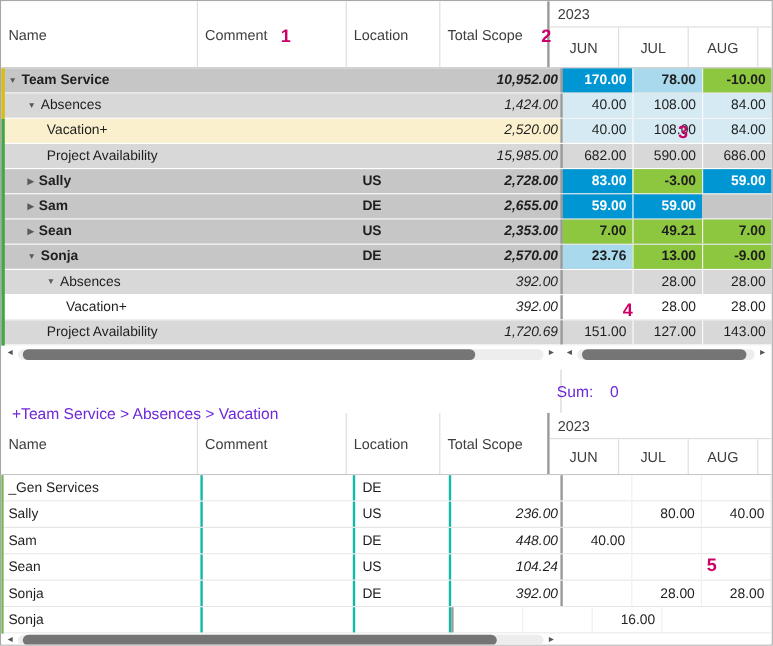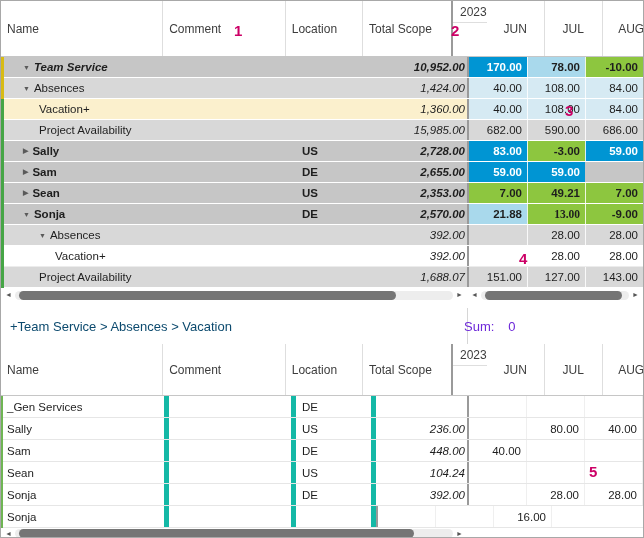--- a/index.html
+++ b/index.html
@@ -13,58 +13,58 @@
   .c-loc{width:80px;padding-left:6px}
   .c-total{width:91px;justify-content:flex-end;padding-right:2px;font-style:italic}
   .c-month{width:58px;justify-content:flex-end;padding-right:5px}
   .cell{display:flex;align-items:center;font-size:11.5px;overflow:hidden;white-space:nowrap}
 
   
   .thead{display:flex;background:#fff;border-bottom:1px solid #c6c6c6}
   .thead .hl{display:flex;align-items:center;justify-content:flex-start;padding-left:6px;padding-right:0;
              font-size:12px;color:#3d3d3d;font-style:normal;border-right:1px solid #dedede;height:100%}
   .thead .hl.last{border-right:none}
-  .hmonths{display:flex;flex-direction:row;border-left:2px solid #9a9a9a;width:192px}
+  .hmonths{display:flex;flex-direction:column;border-left:2px solid #9a9a9a;width:192px}
   .hyear{height:22px;display:flex;align-items:center;padding-left:7px;font-size:12px;color:#3d3d3d;border-bottom:1px solid #dedede}
   .hmrow{flex:1;display:flex}
   .hm{width:58px;display:flex;align-items:center;justify-content:center;font-size:12px;color:#3d3d3d;border-right:1px solid #dedede}
 
   
   .trow{display:flex;height:21px;border-bottom:1px solid #fff}
   .trow.wrow{border-bottom-color:#ececec}
   .bold{font-weight:bold}
   .tri{font-size:7px;color:#5a5a5a;margin-right:4px;flex:0 0 auto}
   .tmonths{display:flex;border-left:2px solid #9a9a9a}
   .tmonths .c-month{border-left:1px solid rgba(255,255,255,.85)}
   .tmonths .c-month:first-child{border-left:none}
 
   
   .brow{display:flex;height:22px;background:#fff;border-bottom:1px solid #e6e6e6}
-  .brow .bl{border-right:5px solid #14b8a6;height:100%}
+  .brow .bl{border-right:2px solid #14b8a6;height:100%}
   .pl6{padding-left:6px}
   .bmonths{display:flex;border-left:2px solid #9a9a9a}
   .bmonths .c-month{border-right:1px solid #efefef}
 
   
   .sbband{height:14px;display:flex;align-items:center;background:#fff}
   .sb{display:flex;align-items:center;height:12px}
   .sb .ar{width:11px;text-align:center;font-size:7px;color:#555;line-height:12px;flex:0 0 auto}
   .sb .track{flex:1;height:9px;background:#ededed;border-radius:5px;position:relative;margin:0 1px}
   .sb .thumb{position:absolute;top:0;height:9px;background:#757575;border-radius:5px}
   .sb-l{width:466px;padding:0 2px}
   .sb-r{width:176px;padding:0 2px}
   .thumb-l{left:1%;width:86%}
   .thumb-r{left:3%;width:92%}
   .thumb-b{left:1%;width:90%}
   .gap{height:6px;background:#fff}
 
   
   .crumbband{position:relative;height:36px;background:#fff}
   .crumbband .vline{position:absolute;left:466px;top:0;height:100%;width:1px;background:#d6d6d6}
-  .crumb{position:absolute;left:9px;top:11px;font-size:13px;color:#0c4a6e}
+  .crumb{position:absolute;left:9px;top:29px;font-size:13px;color:#6d28d9}
   .sumwrap{position:absolute;left:463px;top:11px;font-size:13px;color:#6d28d9}
   .sumval{margin-left:14px}
 
   
   .strip{position:absolute;left:0;z-index:3}
   .strip-yellow{top:56px;height:42px;width:3px;background:#d8bb14}
   .strip-green{top:98px;height:189px;width:3px;background:#46a546}
   .strip-green-b{top:395px;height:132px;width:2px;background:#6fb554}
 
   
@@ -90,21 +90,21 @@
         <div class="hyear">2023</div>
         <div class="hmrow">
           <div class="hm">JUN</div>
           <div class="hm">JUL</div>
           <div class="hm">AUG</div>
         </div>
       </div>
     </div>
     <div>
         <div class="trow bold" style="background: rgb(198, 198, 198);">
-          <div class="cell c-name" style="padding-left: 22px; font-style: italic;">
+          <div class="cell c-name" style="padding-left: 6px;">
             <span class="tri">▼</span>
             <span>Team Service</span>
           </div>
           <div class="cell c-comment"></div>
           <div class="cell c-loc"></div>
           <div class="cell c-total">10,952.00</div>
           <div class="tmonths">
             <div class="cell c-month" style="background: rgb(0, 149, 211); color: rgb(255, 255, 255); text-align: center;">170.00</div>
             <div class="cell c-month" style="background: rgb(169, 217, 236);">78.00</div>
             <div class="cell c-month" style="background: rgb(141, 198, 63);">-10.00</div>
@@ -123,21 +123,21 @@
             <div class="cell c-month" style="background: rgb(214, 234, 243);">108.00</div>
             <div class="cell c-month" style="background: rgb(214, 234, 243);">84.00</div>
           </div>
         </div>
         <div class="trow" style="background: rgb(251, 240, 205);">
           <div class="cell c-name" style="padding-left: 38px;">
             <span>Vacation+</span>
           </div>
           <div class="cell c-comment"></div>
           <div class="cell c-loc"></div>
-          <div class="cell c-total">1,360.00</div>
+          <div class="cell c-total">2,520.00</div>
           <div class="tmonths">
             <div class="cell c-month" style="background: rgb(214, 234, 243);">40.00</div>
             <div class="cell c-month" style="background: rgb(214, 234, 243);">108.00</div>
             <div class="cell c-month" style="background: rgb(214, 234, 243);">84.00</div>
           </div>
         </div>
         <div class="trow" style="background: rgb(216, 216, 216);">
           <div class="cell c-name" style="padding-left: 38px;">
             <span>Project Availability</span>
           </div>
@@ -194,22 +194,22 @@
         </div>
         <div class="trow bold" style="background: rgb(198, 198, 198);">
           <div class="cell c-name" style="padding-left: 22px;">
             <span class="tri">▼</span>
             <span>Sonja</span>
           </div>
           <div class="cell c-comment"></div>
           <div class="cell c-loc">DE</div>
           <div class="cell c-total">2,570.00</div>
           <div class="tmonths">
-            <div class="cell c-month" style="background: rgb(169, 217, 236);">21.88</div>
-            <div class="cell c-month" style="background: rgb(141, 198, 63); font-family: Liberation Serif, serif;">13.00</div>
+            <div class="cell c-month" style="background: rgb(169, 217, 236);">23.76</div>
+            <div class="cell c-month" style="background: rgb(141, 198, 63);">13.00</div>
             <div class="cell c-month" style="background: rgb(141, 198, 63);">-9.00</div>
           </div>
         </div>
         <div class="trow" style="background: rgb(216, 216, 216);">
           <div class="cell c-name" style="padding-left: 38px;">
             <span class="tri">▼</span>
             <span>Absences</span>
           </div>
           <div class="cell c-comment"></div>
           <div class="cell c-loc"></div>
@@ -232,21 +232,21 @@
             <div class="cell c-month">28.00</div>
             <div class="cell c-month">28.00</div>
           </div>
         </div>
         <div class="trow" style="background: rgb(216, 216, 216);">
           <div class="cell c-name" style="padding-left: 38px;">
             <span>Project Availability</span>
           </div>
           <div class="cell c-comment"></div>
           <div class="cell c-loc"></div>
-          <div class="cell c-total">1,688.07</div>
+          <div class="cell c-total">1,720.69</div>
           <div class="tmonths">
             <div class="cell c-month">151.00</div>
             <div class="cell c-month">127.00</div>
             <div class="cell c-month">143.00</div>
           </div>
         </div>
       </div>
     <div class="sbband">
       <div class="sb sb-l">
         <span class="ar">◄</span>

